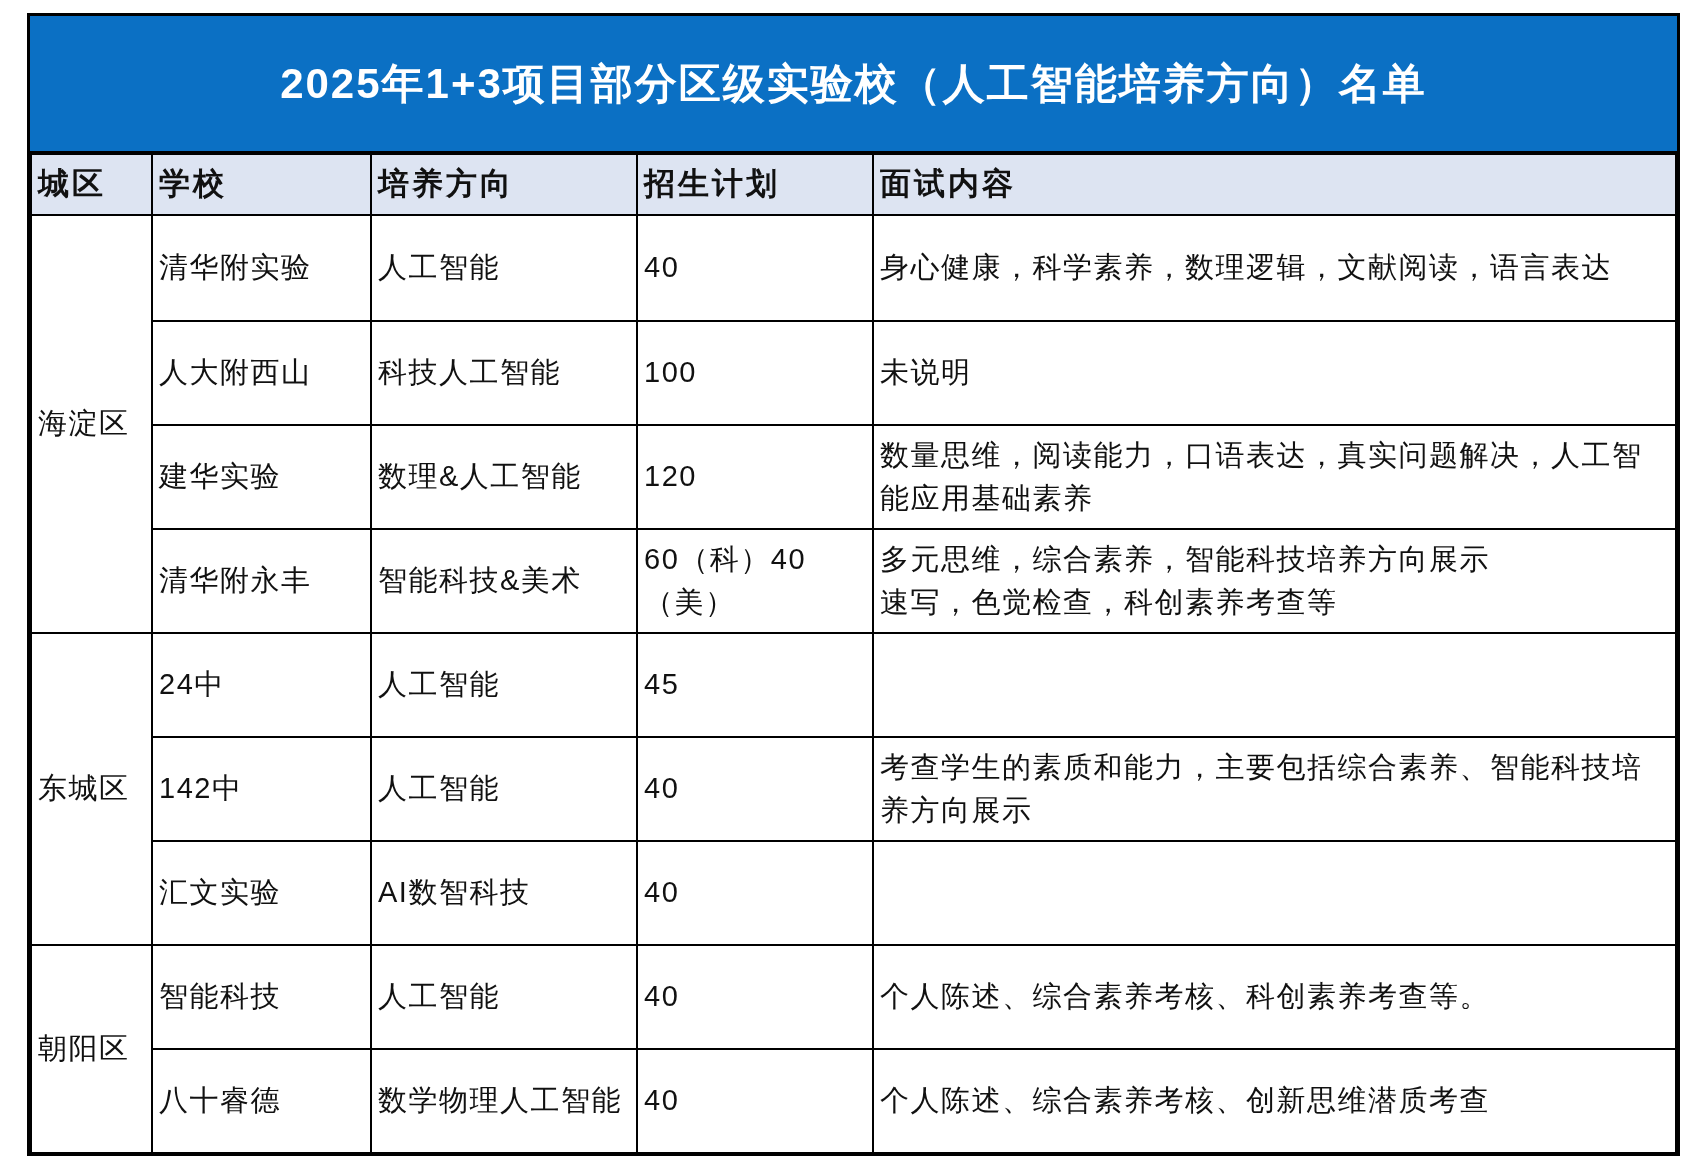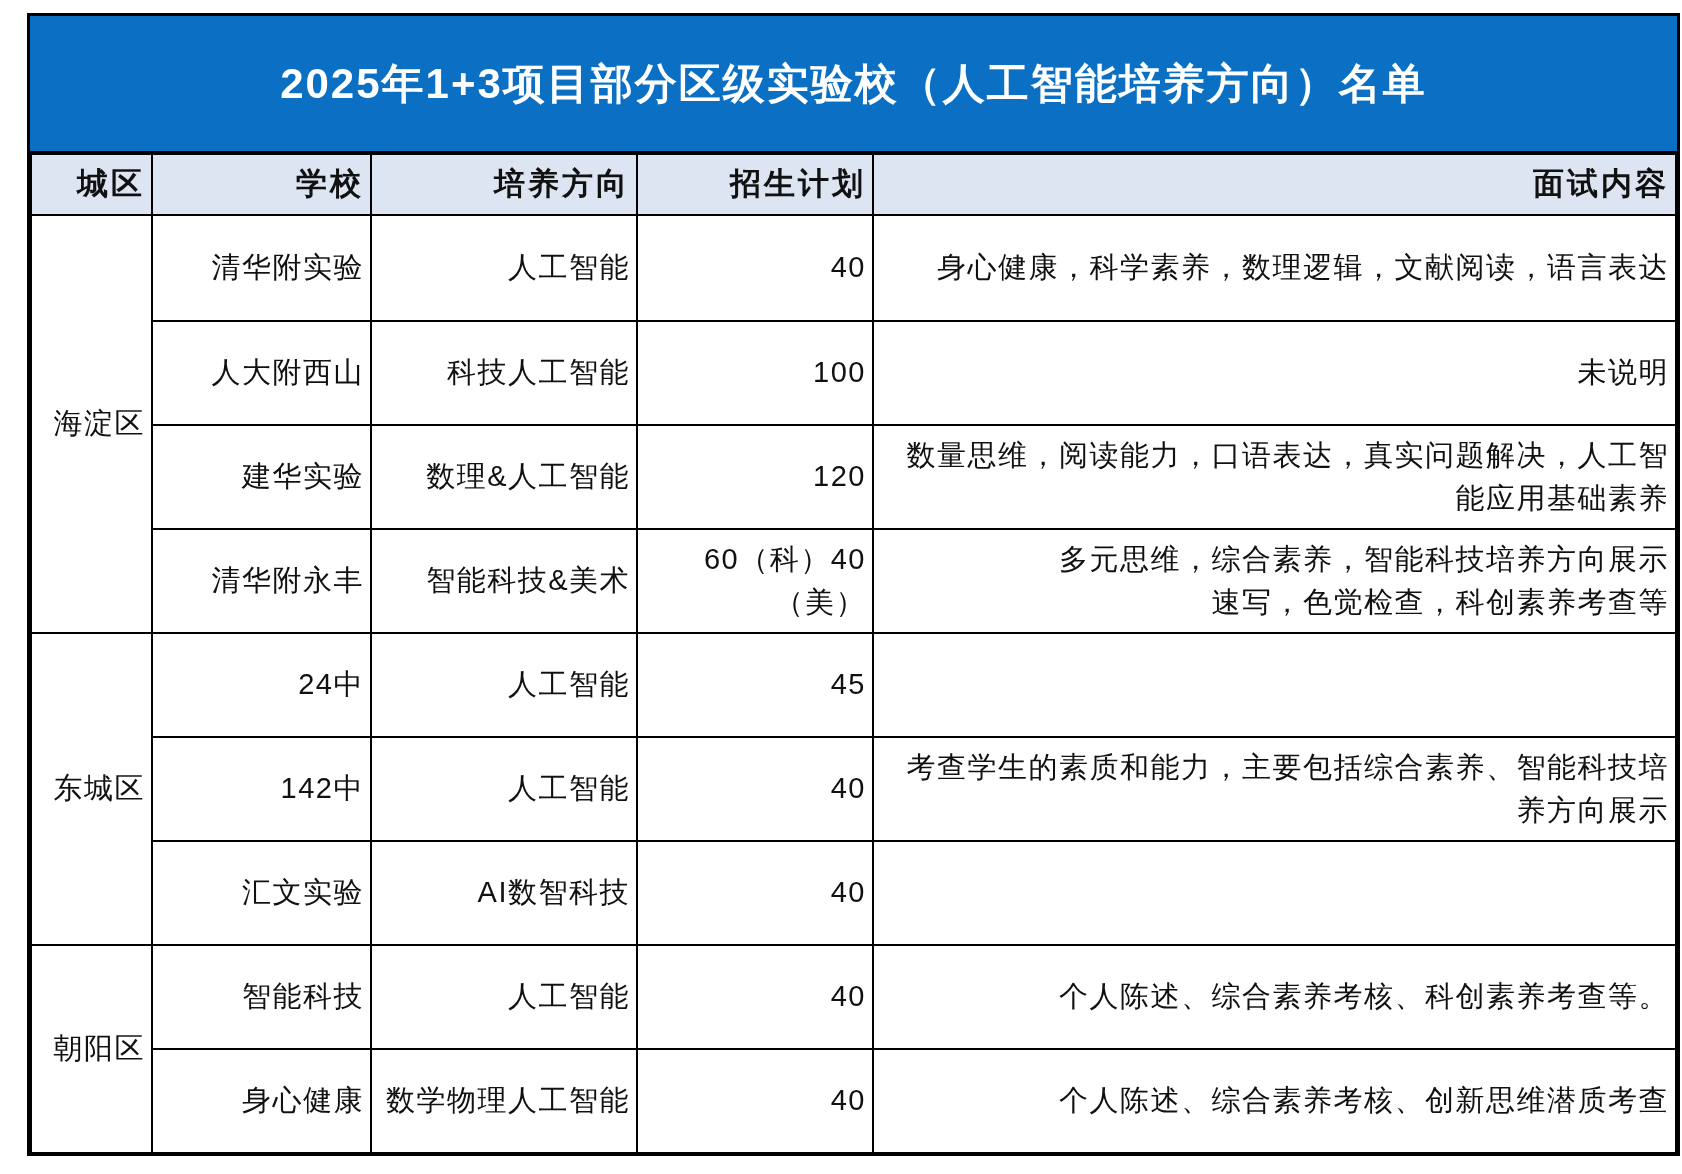--- a/index.html
+++ b/index.html
@@ -36,21 +36,21 @@
     letter-spacing:2px;
     white-space:nowrap;
   }
   table.roster{
     width:100%;
     border-collapse:collapse;
     table-layout:fixed;
   }
   table.roster th, table.roster td{
     border:2px solid var(--border);
-    text-align:right;
+    text-align:left;
     vertical-align:middle;
     font-size:29px;
     letter-spacing:1.5px;
     line-height:1.5;
     padding:4px 6px;
     overflow:hidden;
   }
   table.roster th{
     background:var(--header-bg);
     height:61px;
@@ -146,21 +146,21 @@
         <td class="interview"></td>
       </tr>
       <tr>
         <td rowspan="2">朝阳区</td>
         <td>智能科技</td>
         <td>人工智能</td>
         <td>40</td>
         <td class="interview">个人陈述、综合素养考核、科创素养考查等。</td>
       </tr>
       <tr>
-        <td>身心健康</td>
+        <td>八十睿德</td>
         <td>数学物理人工智能</td>
         <td>40</td>
         <td class="interview">个人陈述、综合素养考核、创新思维潜质考查</td>
       </tr>
     </tbody>
   </table>
 
 </div>
 
 </body></html>

